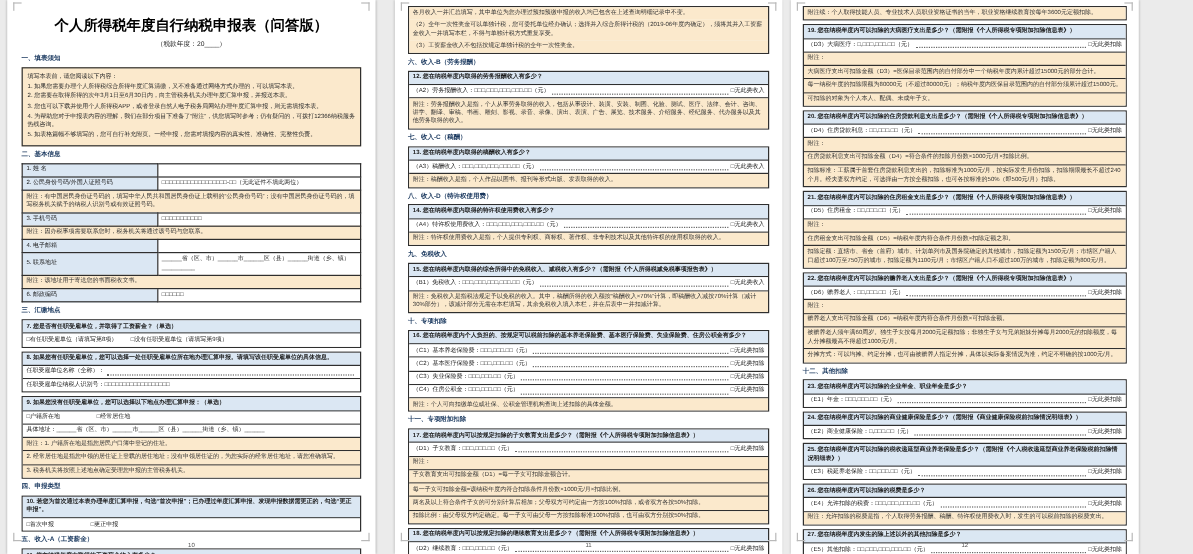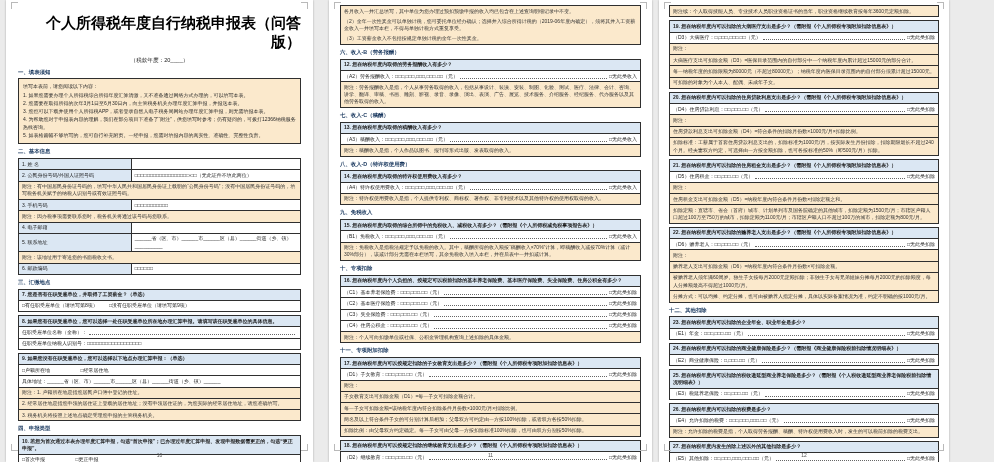--- a/index.html
+++ b/index.html
@@ -3,21 +3,21 @@
 <meta charset="utf-8">
 <style>
   html,body{margin:0;padding:0;width:994px;height:462px;background:#ebebeb;overflow:hidden;
     font-family:"Liberation Sans","DejaVu Sans",sans-serif;-webkit-text-size-adjust:none;}
   .doc{position:relative;width:994px;height:462px;}
   .page{position:absolute;top:0;height:462px;background:#fff;box-sizing:border-box;overflow:hidden;
     box-shadow:0 0 2px rgba(0,0,0,.28);font-size:5px;line-height:1.45;color:#1a1a1a;}
   #page-0{left:6px;width:307px;padding:12px 12px 14px;}
   #page-1{left:329px;width:323px;padding:5px 11px 14px;}
   #page-2{left:659px;width:290px;padding:5px 10px 14px;}
-  .p-title{text-align:right;font-weight:bold;font-size:15px;line-height:1.25;margin:2px 0 4px;color:#000;}
+  .p-title{text-align:center;font-weight:bold;font-size:12px;line-height:1.25;margin:2px 0 4px;color:#000;}
   .p-subtitle{text-align:center;font-size:5.6px;margin:0 0 5px;color:#222;}
   .sec-heading{font-weight:bold;color:#17365d;font-size:5.4px;margin:4px 0 2px;}
   .note-box{border:1px solid #2f2f2f;background:#fbe9cc;padding:3px 4px;margin:1px 0 3px;}
   .box-line{margin:1px 0;color:#2a2a2a;}
   .info-table{width:100%;border-collapse:collapse;margin:1px 0 3px;}
   .info-table td{border:1px solid #2f2f2f;padding:1.5px 3px;vertical-align:middle;}
   td.lbl{background:#dbe7f3;width:40%;}
   td.val{background:#fff;}
   td.note-cell{background:#fbe9cc;color:#333;}
   .qa{border:1px solid #2f2f2f;margin:1px 0 3px;}

